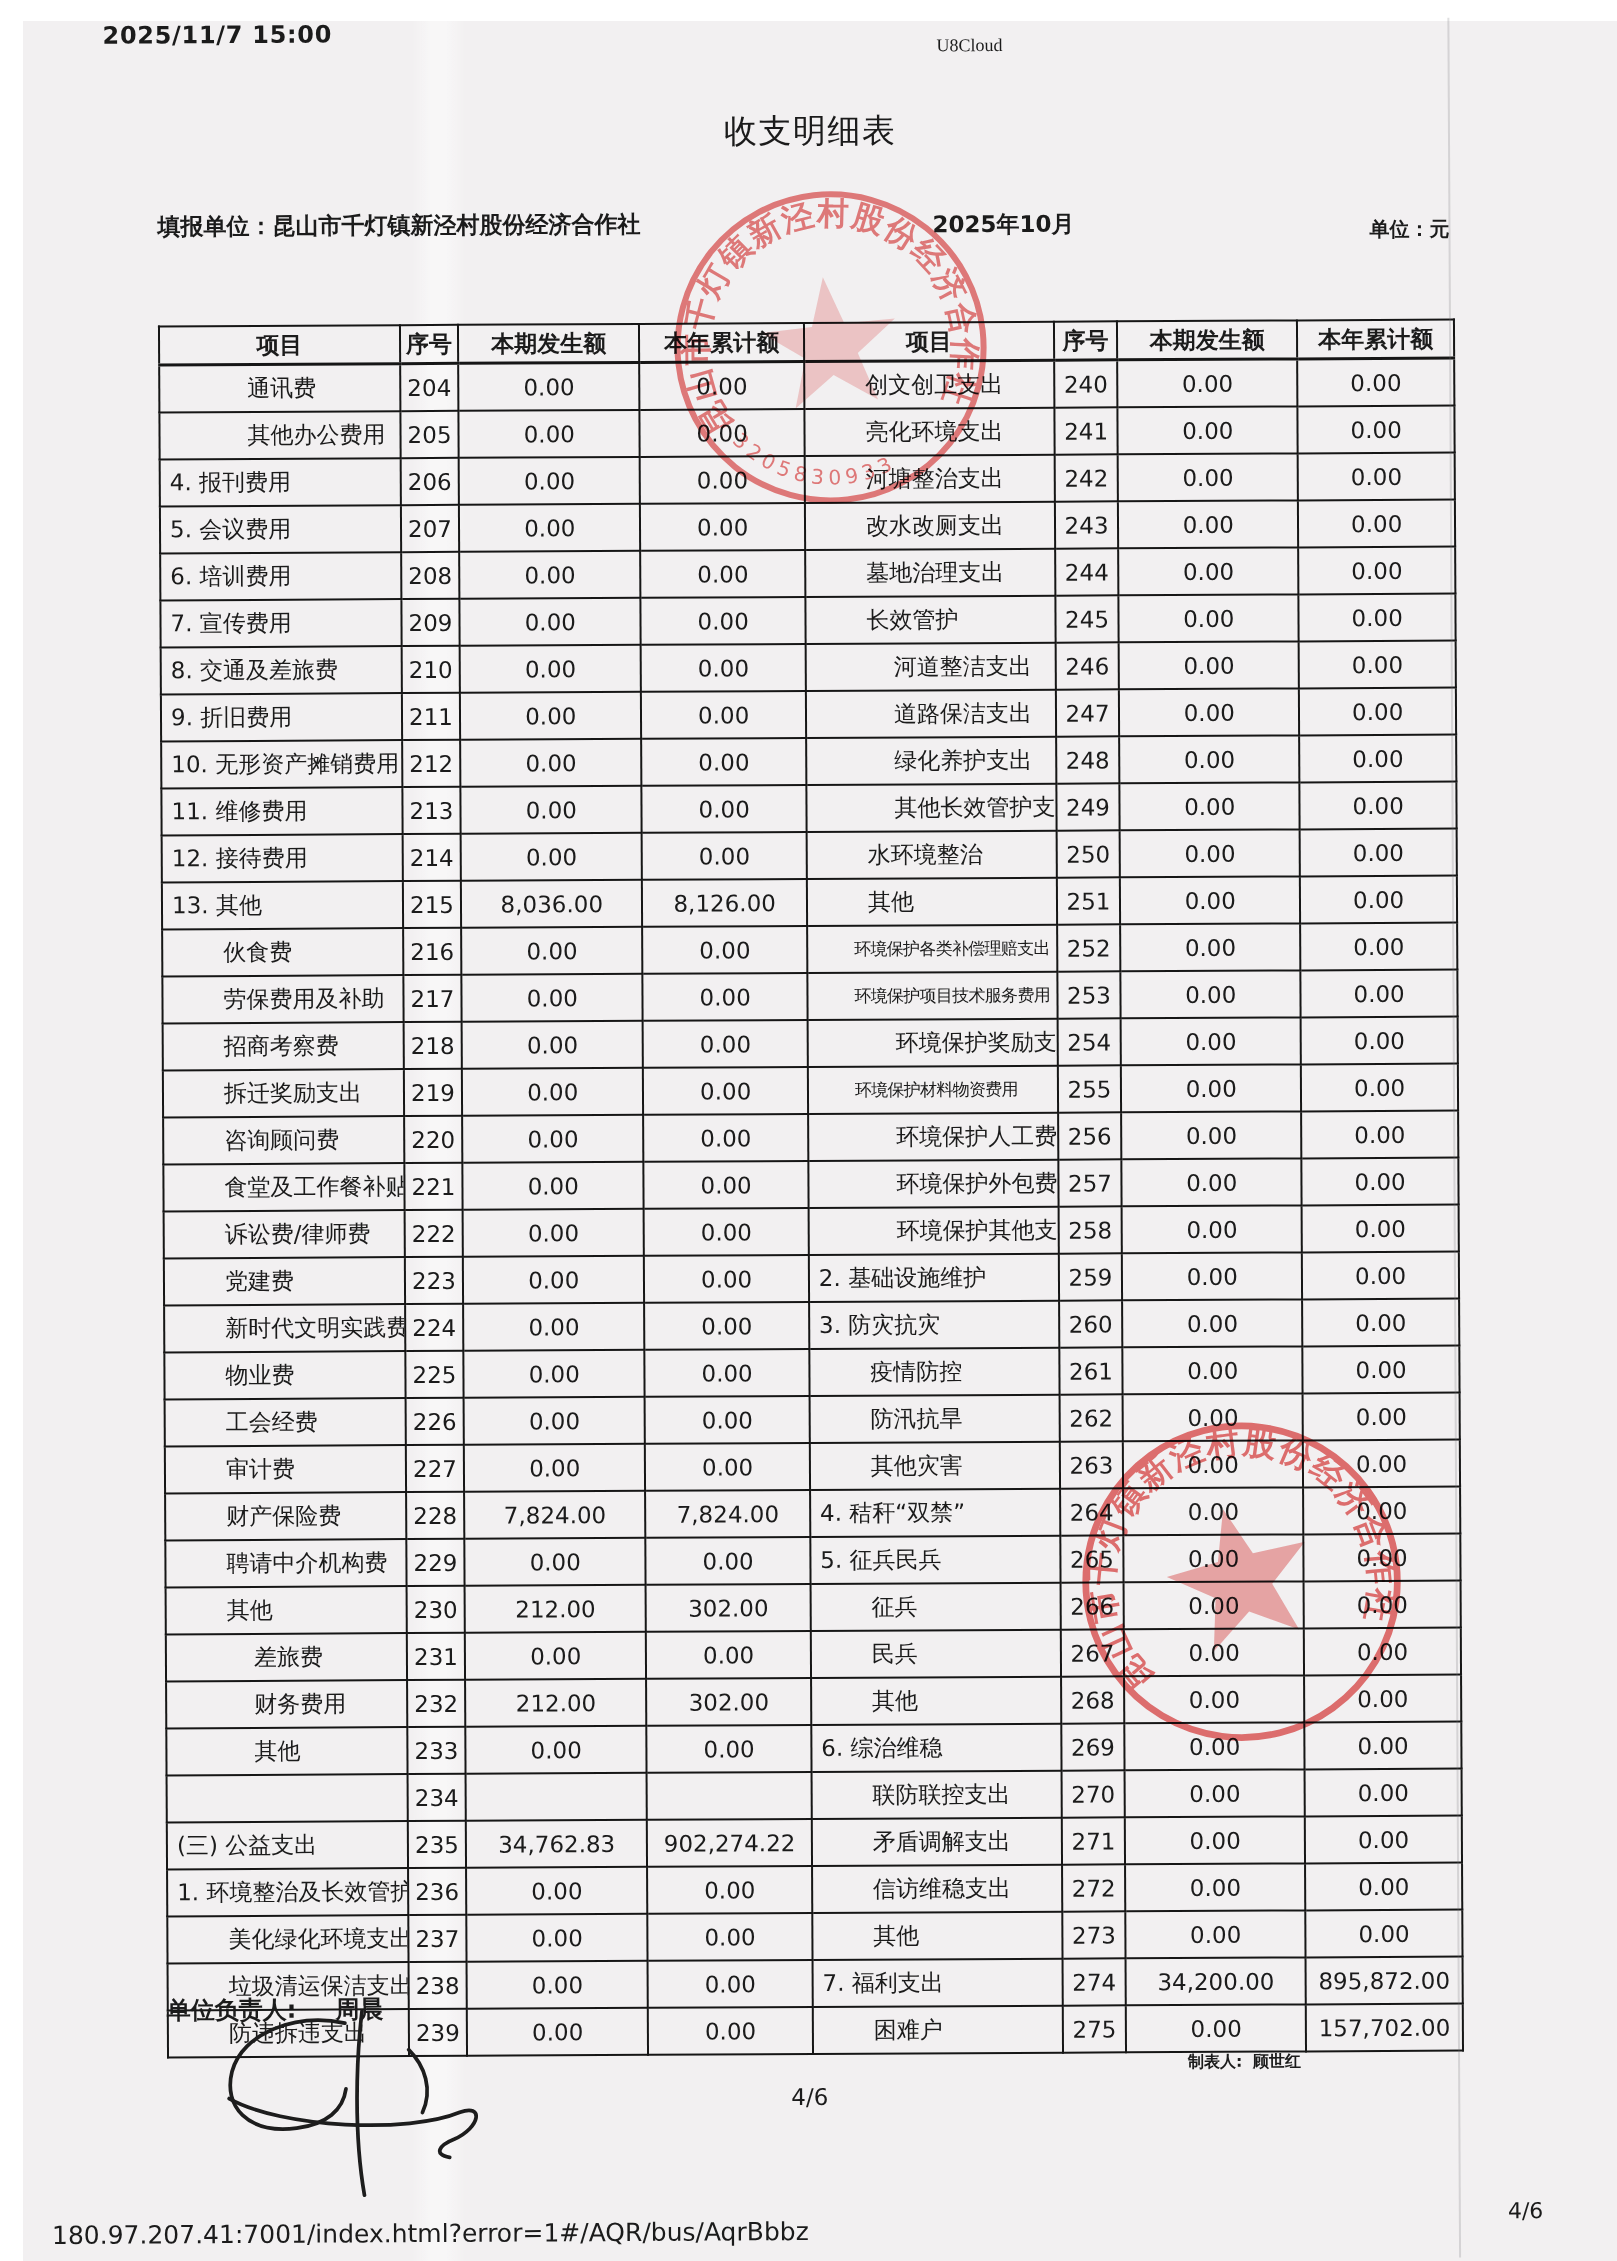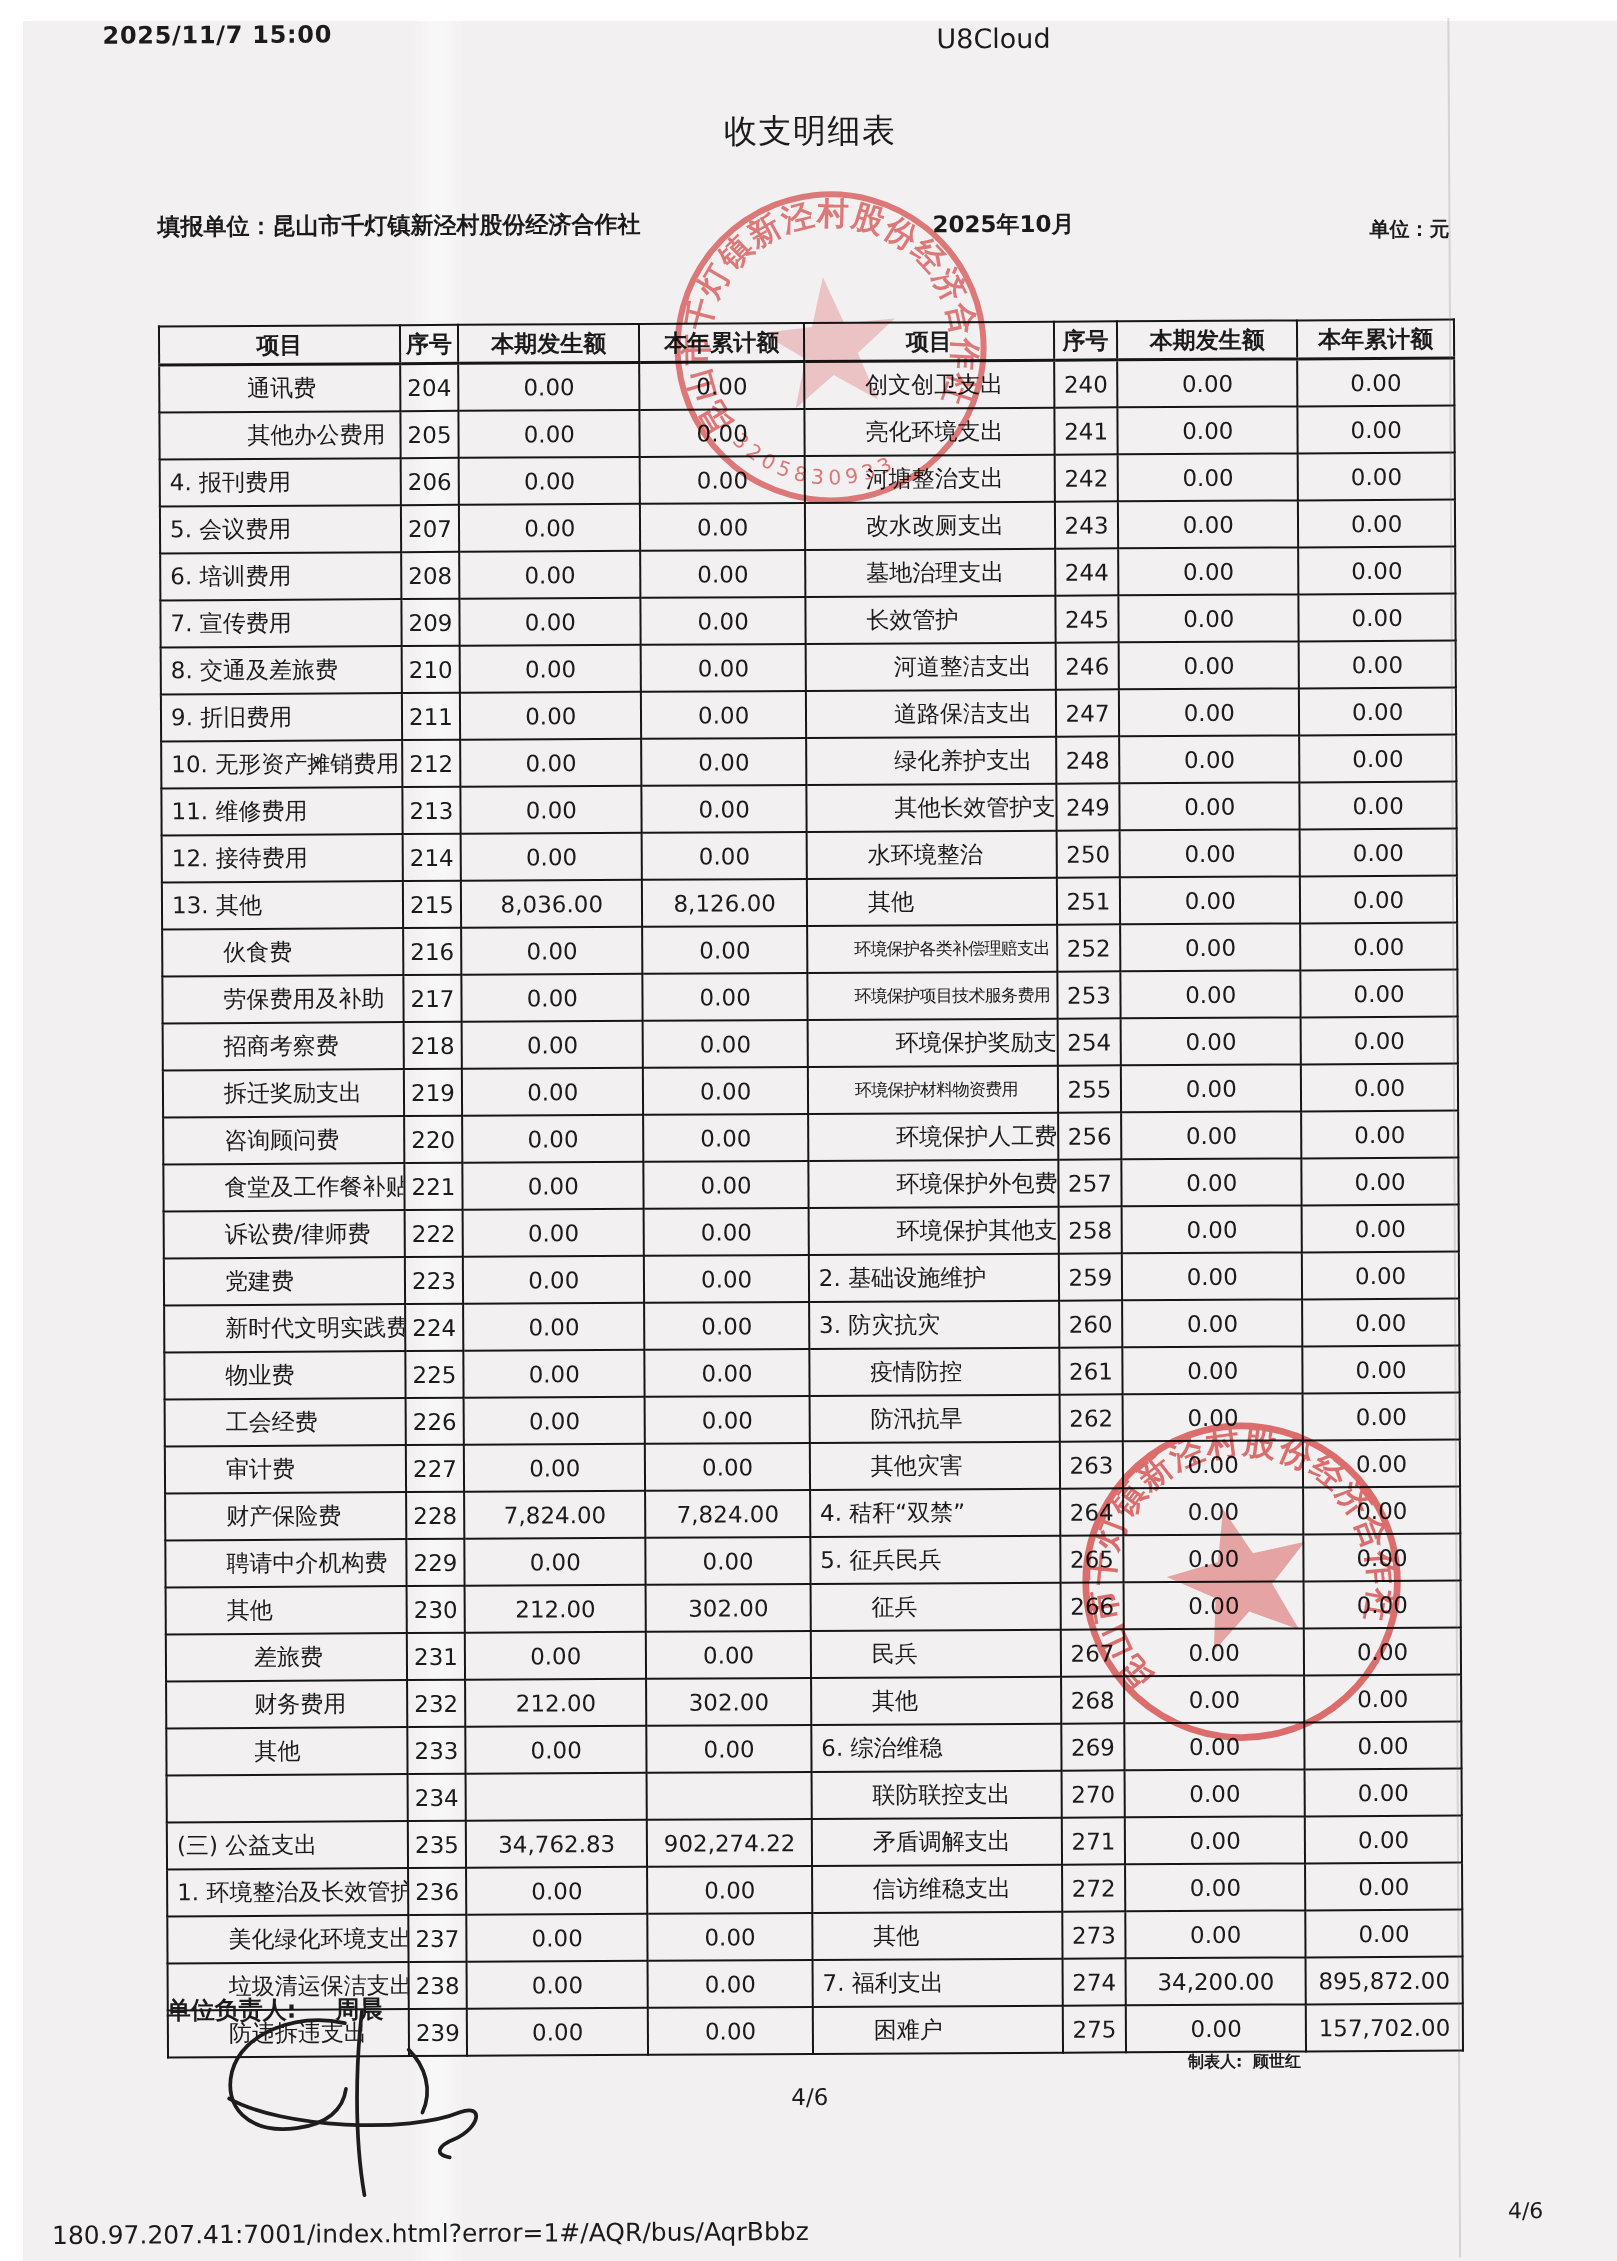--- a/index.html
+++ b/index.html
@@ -11,21 +11,21 @@
   .paper{
     position:absolute;left:22.5px;top:21px;right:0;bottom:0;
     background:
       linear-gradient(90deg, rgba(255,255,255,0.0) 0 389px, rgba(255,255,255,0.45) 408px 423px, rgba(0,0,0,0.0) 442px),
       #f2f0f1;
   }
   .sheet{position:absolute;left:0;top:0;width:1618px;height:2261px;transform:rotate(-0.3deg);transform-origin:50% 40%;}
   .scanline{position:absolute;left:1452px;top:21px;width:1.5px;height:2240px;background:rgba(110,110,115,0.22);}
   .t{position:absolute;white-space:nowrap;}
   .timestamp{left:107px;top:18px;font-size:24px;font-weight:bold;letter-spacing:0.7px;}
-  .appname{left:941px;top:24px;font-size:27px;}
+  .appname{left:941px;top:36px;font-size:18px;font-family:Liberation Serif, serif;}
   .title{left:728px;top:109px;font-size:33px;font-weight:normal;letter-spacing:1.5px;}
   .filler{left:161px;top:208px;font-size:23px;font-weight:bold;}
   .period{left:936px;top:210px;font-size:23px;font-weight:bold;}
   .unit{left:1373px;top:219px;font-size:20px;font-weight:bold;}
   .officer{left:161px;top:1991px;font-size:24px;font-weight:bold;}
   .officer .name{margin-left:39px;margin-top:31px;}
   .preparer{left:1182px;top:2054px;font-size:16px;font-weight:bold;}
   .preparer .name{margin-left:10.5px;}
   .pagenum-center{left:785px;top:2084px;font-size:23px;}
   .url{left:45px;top:2217px;font-size:25px;letter-spacing:0px;}

